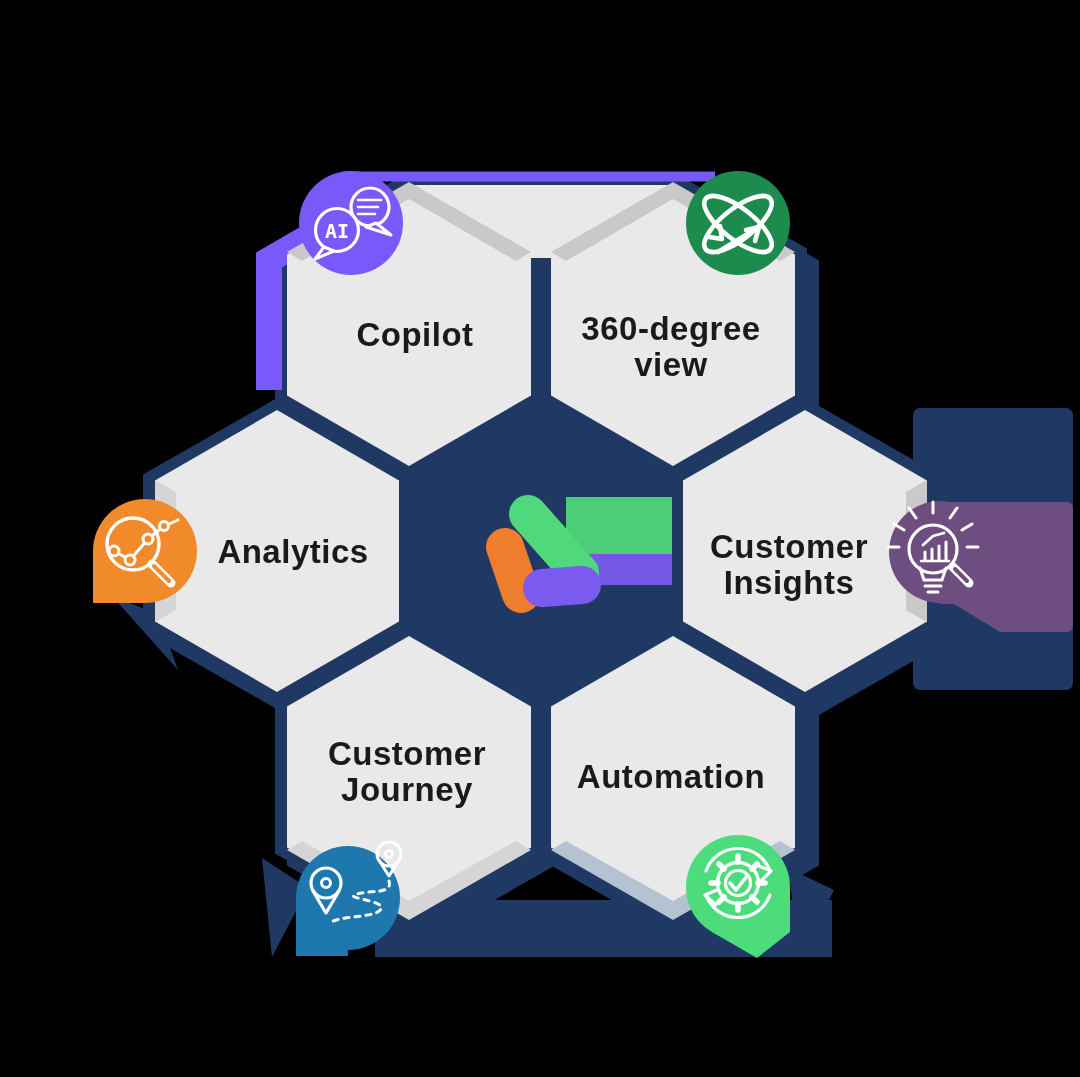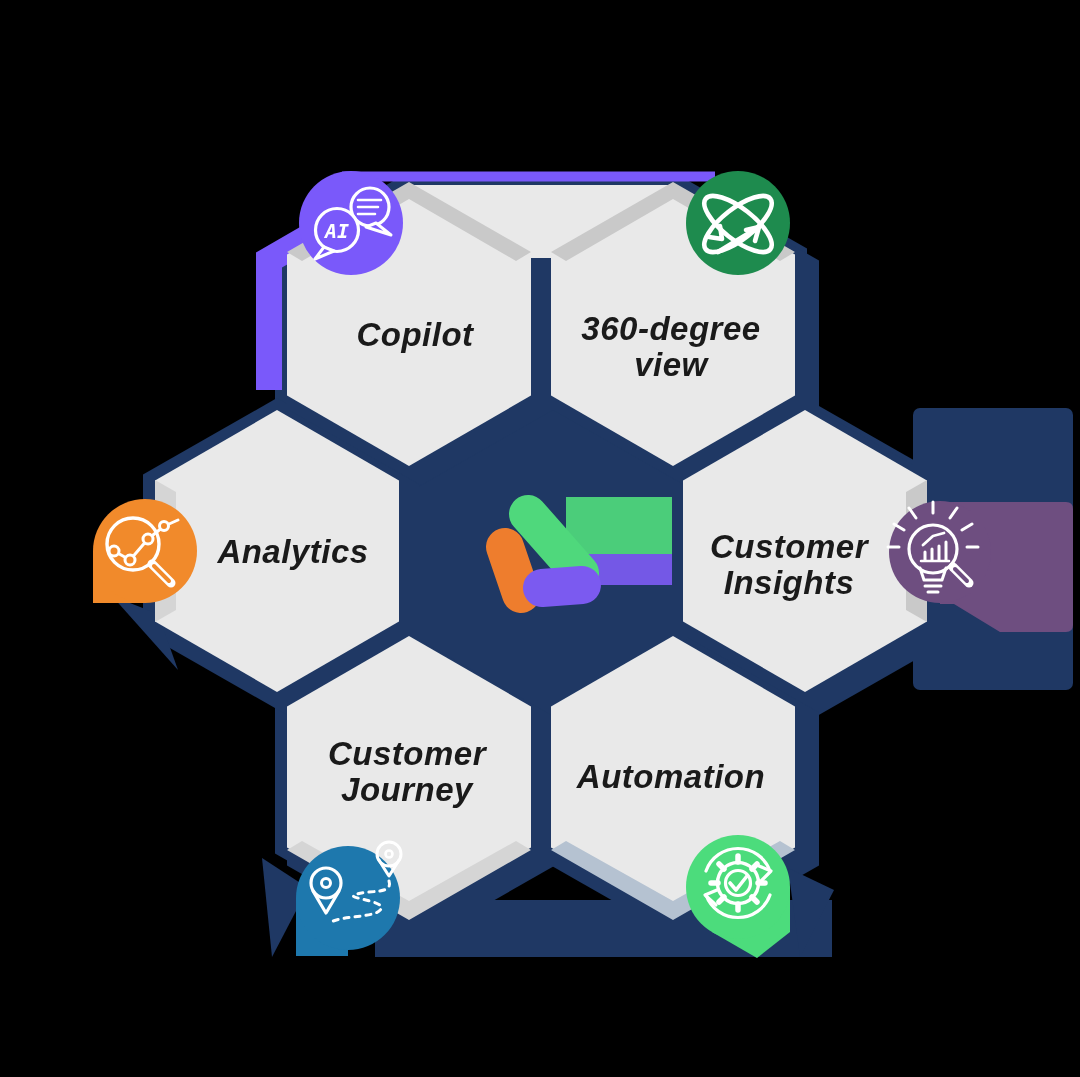--- a/index.html
+++ b/index.html
@@ -1,16 +1,16 @@
 <!DOCTYPE html>
 <html style="--background: #000000; --navy: #1f3864; --hex-fill: #e9e9e9; --bevel: #c9c9c9; --bevel-soft: #d5d5d5; --bevel-blue: #b5c2d1; --copilot-badge: #7a59fa; --view360-badge: #1e8b4e; --analytics-badge: #f18a2b; --insights-badge: #6e4e80; --journey-badge: #1e78ad; --automation-badge: #4cdc7c; --logo-green: #4fd87c; --logo-orange: #ee7d2d; --logo-purple: #7b5af0; --label-text: #1a1a1a; --icon-stroke: #ffffff;"><head>
 <meta charset="utf-8">
 <style>
   html,body{margin:0;padding:0;background:#000;}
-  .stage{position:relative;width:1080px;height:1077px;background:var(--background,#000);overflow:hidden;font-style:italic;}
+  .stage{position:relative;width:1080px;height:1077px;background:var(--background,#000);overflow:hidden;}
   svg{display:block;}
   .navy{fill:var(--navy);}
   .gray{fill:var(--hex-fill);}
   .bevel{fill:var(--bevel);}
   .bevel-blue{fill:var(--bevel-blue);}
   .bevel-soft{fill:var(--bevel-soft);}
   .badge-copilot{fill:var(--copilot-badge);}
   .badge-360{fill:var(--view360-badge);}
   .badge-analytics{fill:var(--analytics-badge);}
   .badge-insights{fill:var(--insights-badge);}

